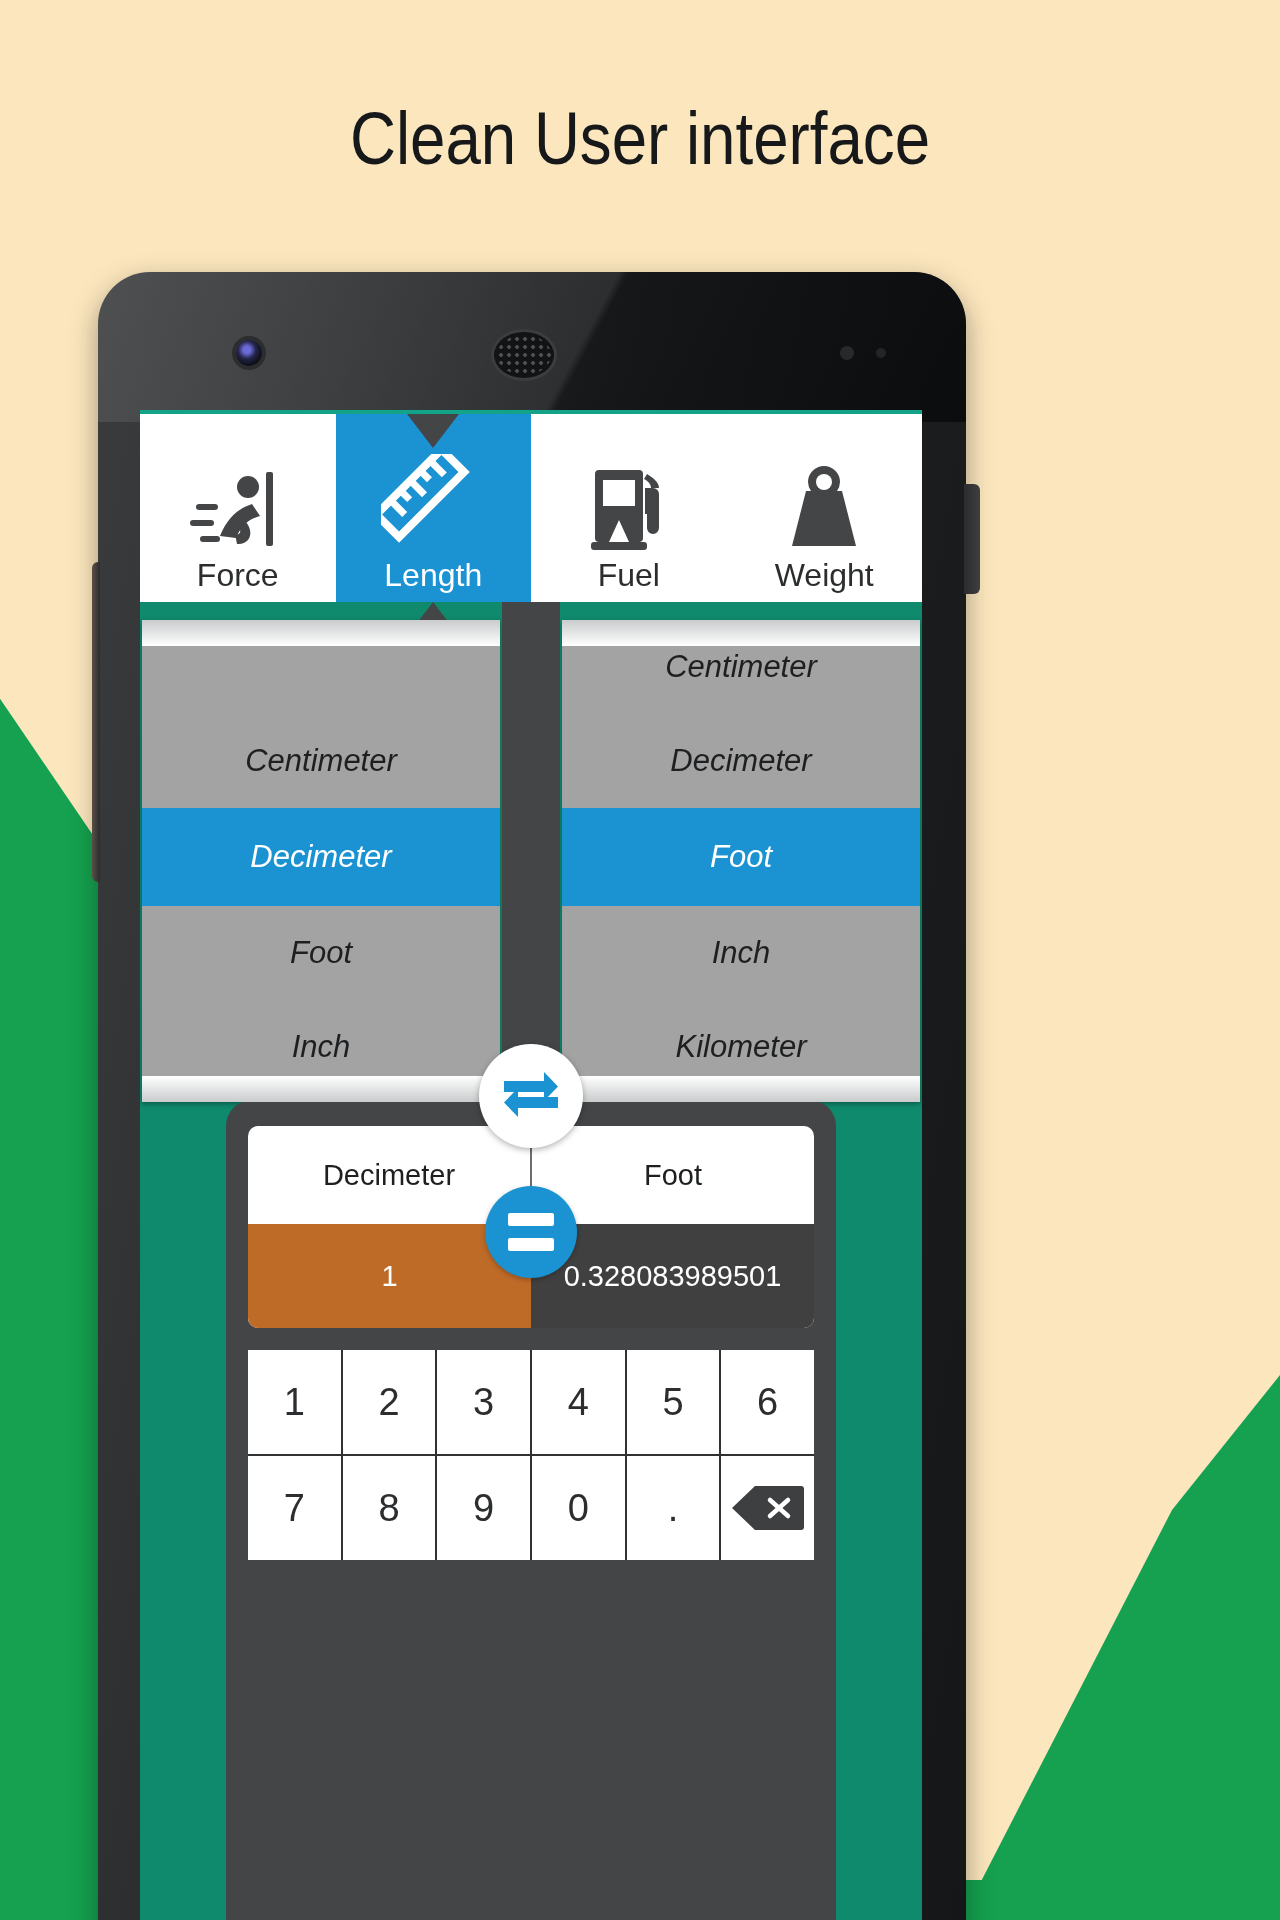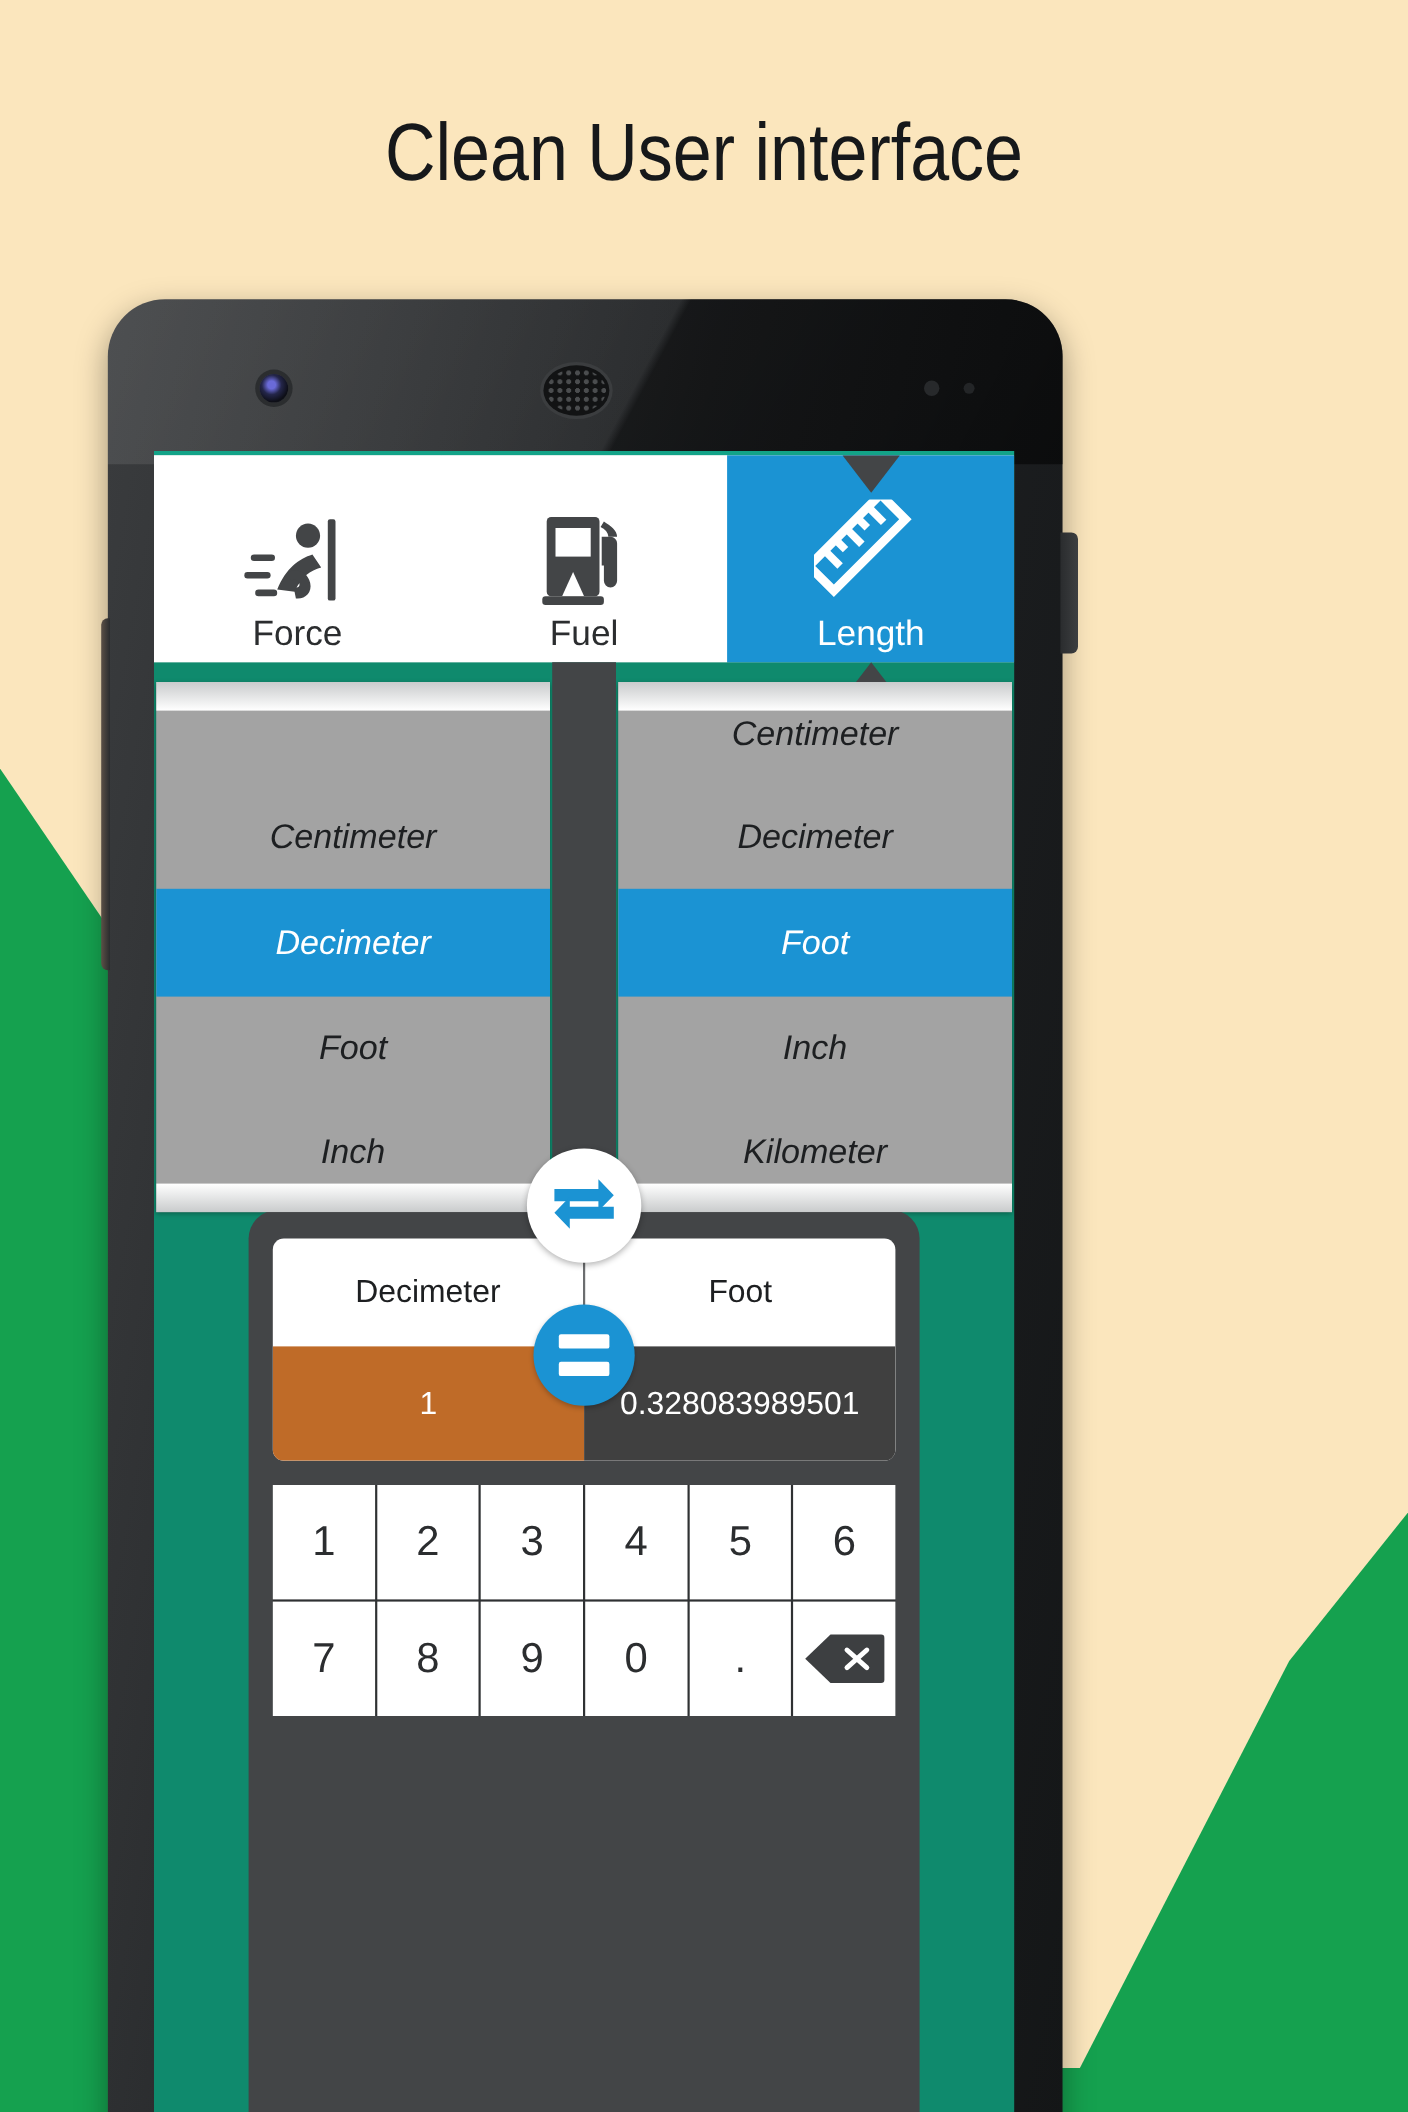--- a/index.html
+++ b/index.html
@@ -251,36 +251,20 @@
                 <circle cx="58" cy="29" r="11"></circle>
                 <path d="M30 78 C38 58 50 50 62 46 l8 12 c-10 3 -18 8 -24 22 z"></path>
                 <path d="M40 62 c10 -4 18 1 20 10 c2 9 -5 15 -13 14 l-2 -10 c4 1 6 -1 5 -4 c-1 -3 -4 -4 -8 -2 z"></path>
                 <rect x="6" y="46" width="22" height="6" rx="3"></rect>
                 <rect x="0" y="62" width="24" height="6" rx="3"></rect>
                 <rect x="10" y="78" width="20" height="6" rx="3"></rect>
               </g>
             </svg>
           </div>
           <div class="tlabel">Force</div>
-        </div>
-
-        <div class="tab">
-          <div class="ticon">
-            <svg width="96" height="96" viewBox="0 0 96 96">
-              <g fill="#434547">
-                <rect x="14" y="12" width="48" height="72" rx="4"></rect>
-                <rect x="22" y="22" width="32" height="26" fill="#ffffff"></rect>
-                <path d="M38 62 l10 22 h-20 z" fill="#ffffff"></path>
-                <rect x="10" y="84" width="56" height="8" rx="3"></rect>
-                <path d="M64 30 h8 a6 6 0 0 1 6 6 v34 a6 6 0 0 1 -12 0 v-14 h-2z"></path>
-                <path d="M66 16 c6 4 12 8 12 14 h-8 c0 -4 -3 -7 -7 -9z"></path>
-              </g>
-            </svg>
-          </div>
-          <div class="tlabel">Fuel</div>
         </div>
 
         <div class="tab active">
           <div class="tab-caret-top"></div>
           <div class="tab-caret-bottom"></div>
           <div class="ticon">
             <svg width="104" height="104" viewBox="0 0 104 104">
               <g transform="rotate(45 52 52)">
                 <rect x="18" y="6" width="32" height="92" fill="none" stroke="#ffffff" stroke-width="8"></rect>
                 <g stroke="#ffffff" stroke-width="7" stroke-linecap="butt">
@@ -289,20 +273,48 @@
                   <line x1="18" y1="50" x2="38" y2="50"></line>
                   <line x1="18" y1="64" x2="31" y2="64"></line>
                   <line x1="18" y1="78" x2="38" y2="78"></line>
                 </g>
               </g>
             </svg>
           </div>
           <div class="tlabel">Length</div>
         </div>
 
+        <div class="tab">
+          <div class="ticon">
+            <svg width="96" height="96" viewBox="0 0 96 96">
+              <g fill="#434547">
+                <rect x="14" y="12" width="48" height="72" rx="4"></rect>
+                <rect x="22" y="22" width="32" height="26" fill="#ffffff"></rect>
+                <path d="M38 62 l10 22 h-20 z" fill="#ffffff"></path>
+                <rect x="10" y="84" width="56" height="8" rx="3"></rect>
+                <path d="M64 30 h8 a6 6 0 0 1 6 6 v34 a6 6 0 0 1 -12 0 v-14 h-2z"></path>
+                <path d="M66 16 c6 4 12 8 12 14 h-8 c0 -4 -3 -7 -7 -9z"></path>
+              </g>
+            </svg>
+          </div>
+          <div class="tlabel">Fuel</div>
+        </div>
+
+        <div class="tab">
+          <div class="ticon">
+            <svg width="96" height="96" viewBox="0 0 96 96">
+              <g fill="#434547">
+                <path d="M48 8 a16 16 0 0 1 16 16 a16 16 0 0 1 -3 9 h-26 a16 16 0 0 1 -3 -9 a16 16 0 0 1 16 -16z"></path>
+                <circle cx="48" cy="24" r="8" fill="#ffffff"></circle>
+                <path d="M30 33 h36 l14 55 h-64z"></path>
+              </g>
+            </svg>
+          </div>
+          <div class="tlabel">Weight</div>
+        </div>
 
 
       </div>
 
       <div class="pickers">
 
         <div class="picker left">
           <div class="fade-top"></div>
           <div class="plist">
             <div class="prow">Centimeter</div>

